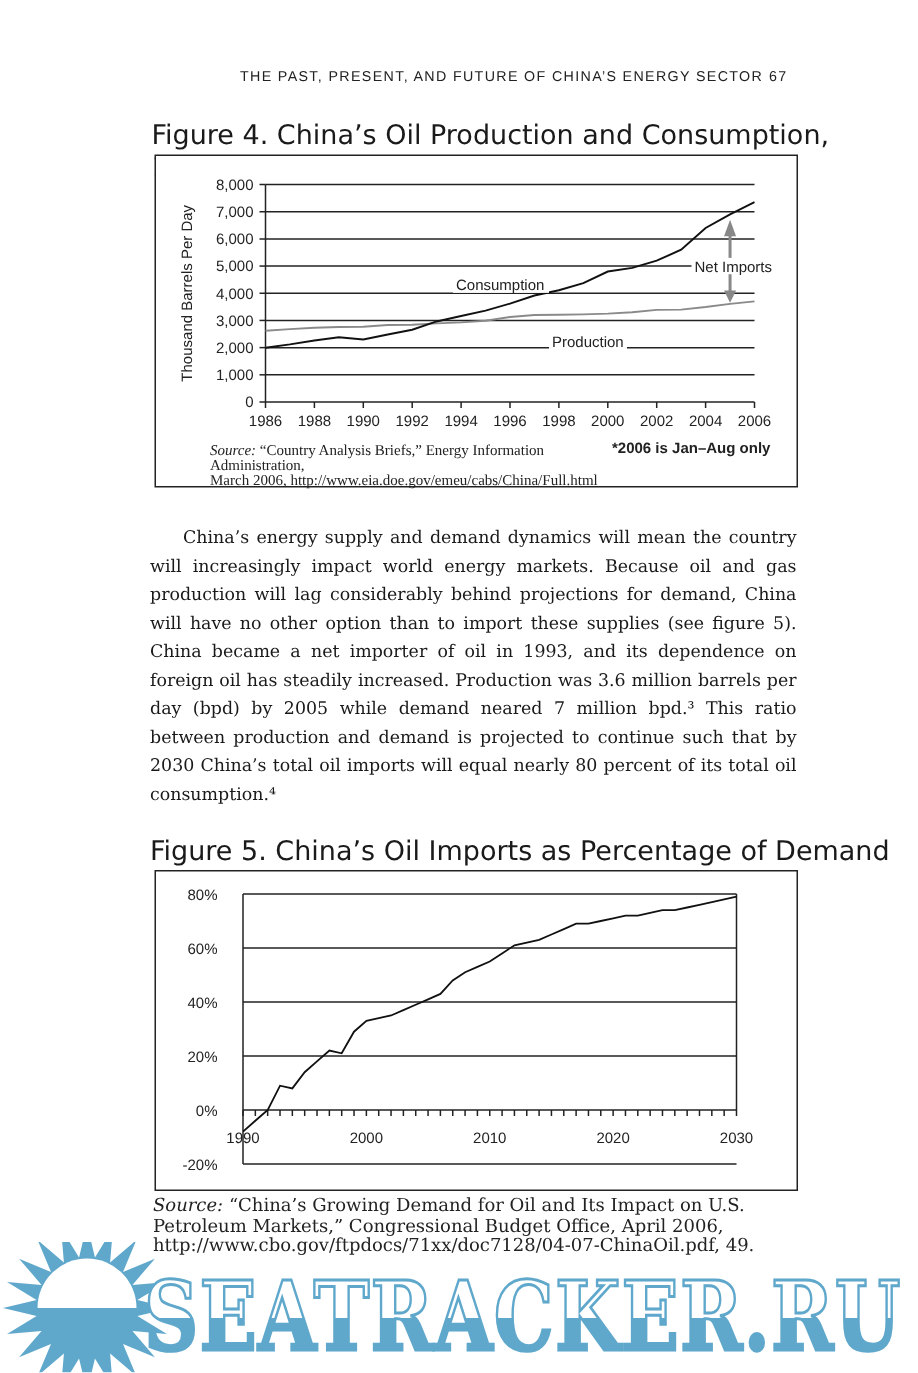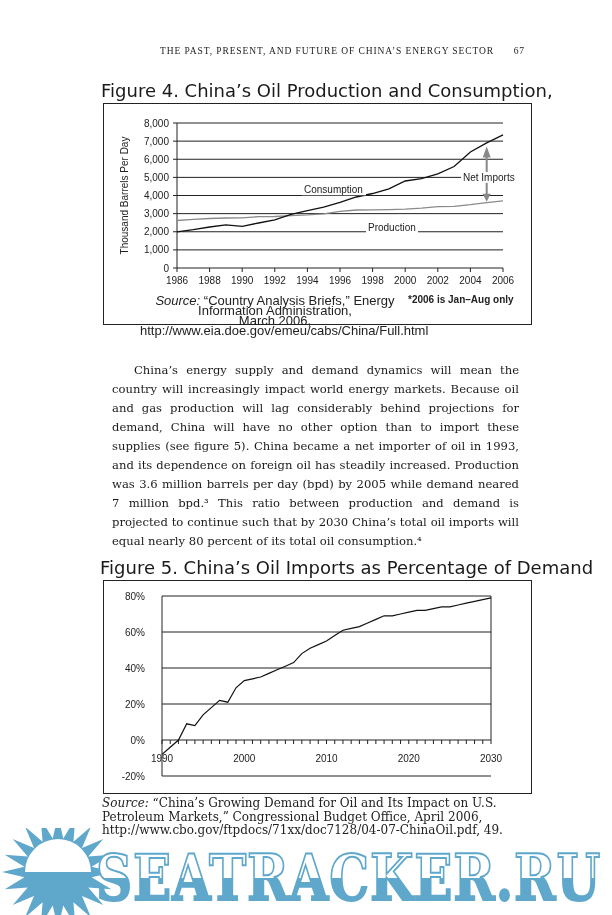--- a/index.html
+++ b/index.html
@@ -1,25 +1,25 @@
 <!DOCTYPE html>
 <html><head>
 <meta charset="utf-8">
 <style>
   html, body { margin:0; padding:0; }
   body { width:612px; height:915px; background:#ffffff; position:relative; overflow:hidden;
          font-family:"DejaVu Serif", serif; color:#1a1a1a; }
   .abs { position:absolute; }
-  .running-head { left:160px; top:46px; width:365px; font-family:Liberation Serif, serif; font-size:9.5px; letter-spacing:0.9px; color:#222; display:flex; justify-content:space-between;text-align:right; }
+  .running-head { left:160px; top:46px; width:365px; font-family:Liberation Sans, sans-serif; font-size:9.5px; letter-spacing:0.9px; color:#222; display:flex; justify-content:space-between;text-align:right; }
   .fig-title { font-family:"DejaVu Sans", sans-serif; font-size:18px; color:#1a1a1a; }
   .frame { border:1px solid #222; background:#fff; }
   .chart-svg { position:absolute; left:0; top:0; }
-  .src { font-family:Liberation Sans, sans-serif; font-size:13px; line-height:10px; color:#222;text-align:center; }
+  .src { font-family:Liberation Serif, serif; font-size:10px; line-height:10px; color:#222; }
   .body-text { left:100px; top:349px; width:431px; font-family:"DejaVu Serif", serif; font-size:11.6px; line-height:19px; text-align:justify; color:#1a1a1a; }
-  .body-text p { margin:12px; text-indent:22px; }
+  .body-text p { margin:0; text-indent:22px; }
   .src2 { left:102px; top:797px; width:430px; font-family:"DejaVu Serif", serif; font-size:12px; line-height:13.5px; color:#222; }
   .wm { left:0; top:828px; width:508px; height:87px; }
   .wm-text { font-family:"DejaVu Serif", serif; font-weight:bold; font-size:64px; letter-spacing:1px; }
 </style>
 </head>
 <body>
 
 <div class="abs running-head">
   <span>THE PAST, PRESENT, AND FUTURE OF CHINA’S ENERGY SECTOR</span>
   <span>67</span>

